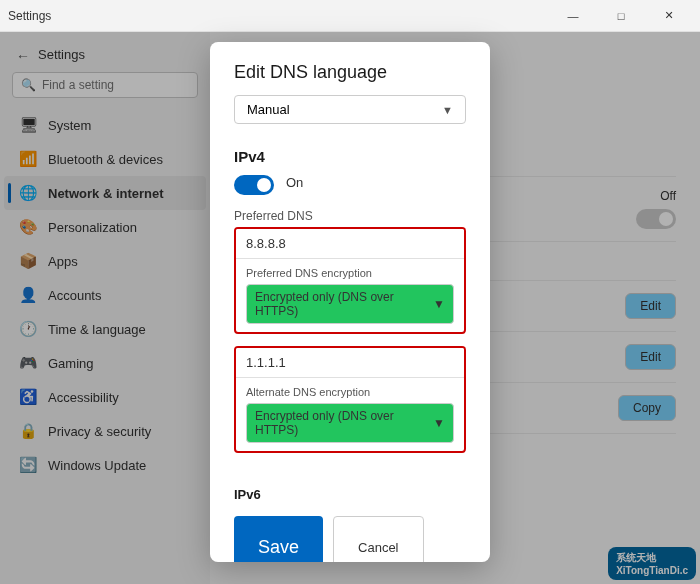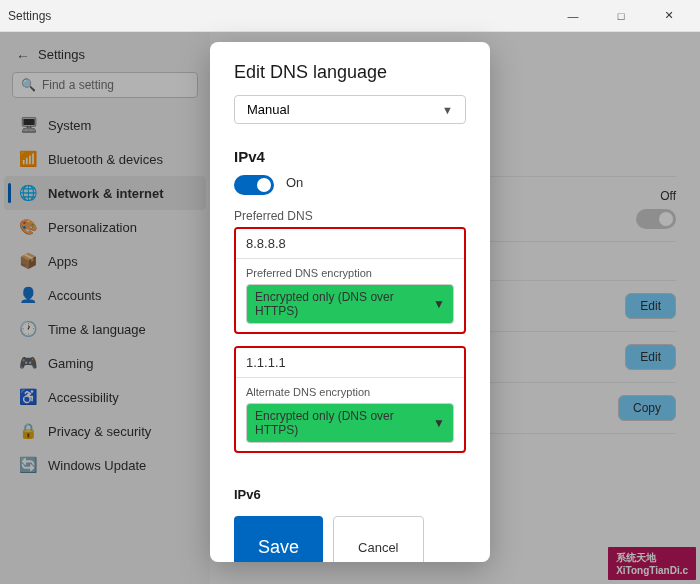--- a/index.html
+++ b/index.html
@@ -193,25 +193,25 @@
       border-radius: 6px;
       font-size: 12px;
       cursor: pointer;
       color: #333;
     }
 
     .watermark {
       position: absolute;
       bottom: 4px;
       right: 4px;
-      background: #be185d;
+      background: #0369a1;
       color: white;
       font-size: 10px;
       padding: 4px 8px;
-      border-radius: 1px;
+      border-radius: 8px;
       font-weight: bold;
     }
 
     
     .modal-overlay {
       position: absolute;
       top: 32px; left: 0; right: 0; bottom: 0;
       background: rgba(0,0,0,0.3);
       display: flex;
       align-items: flex-start;

